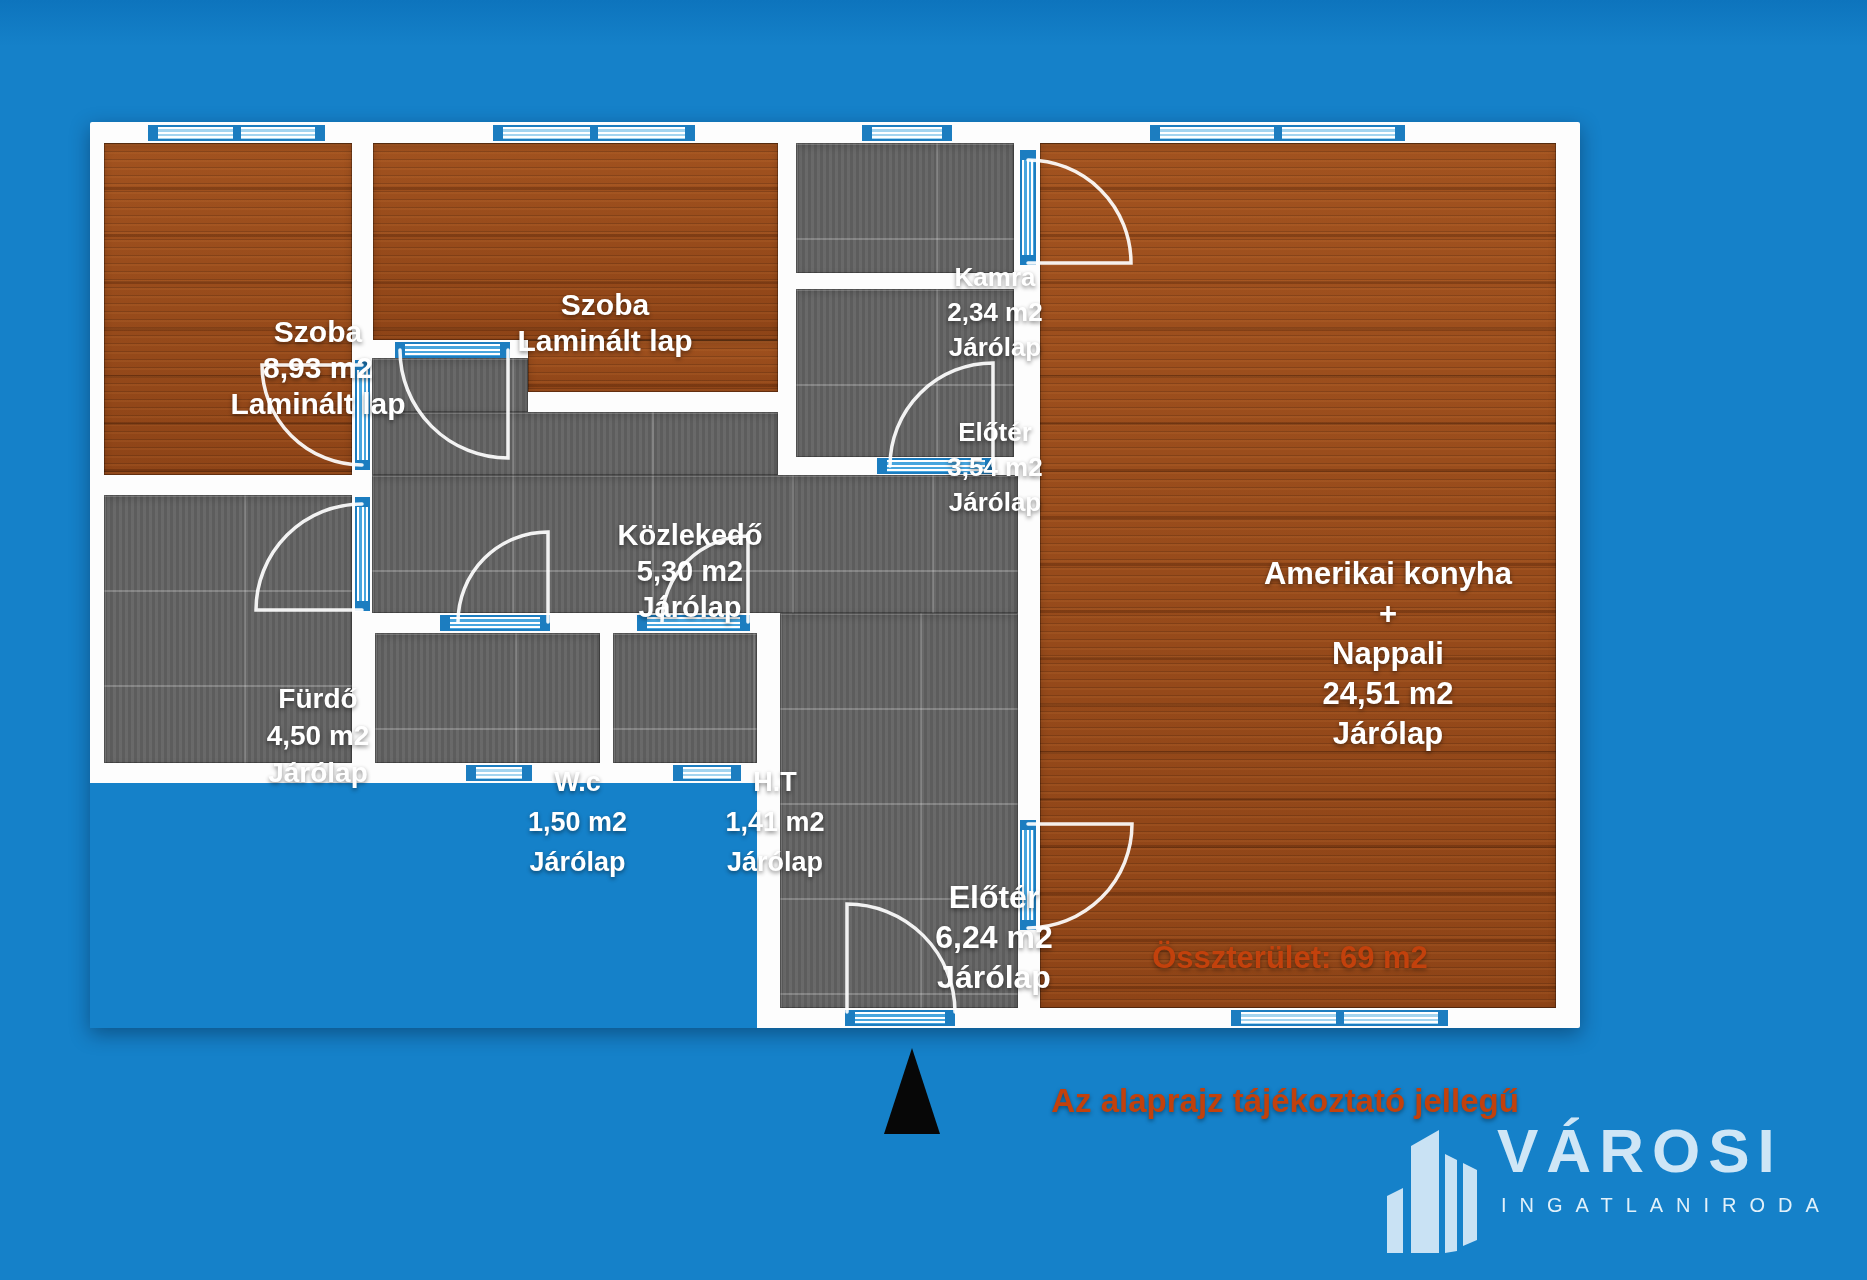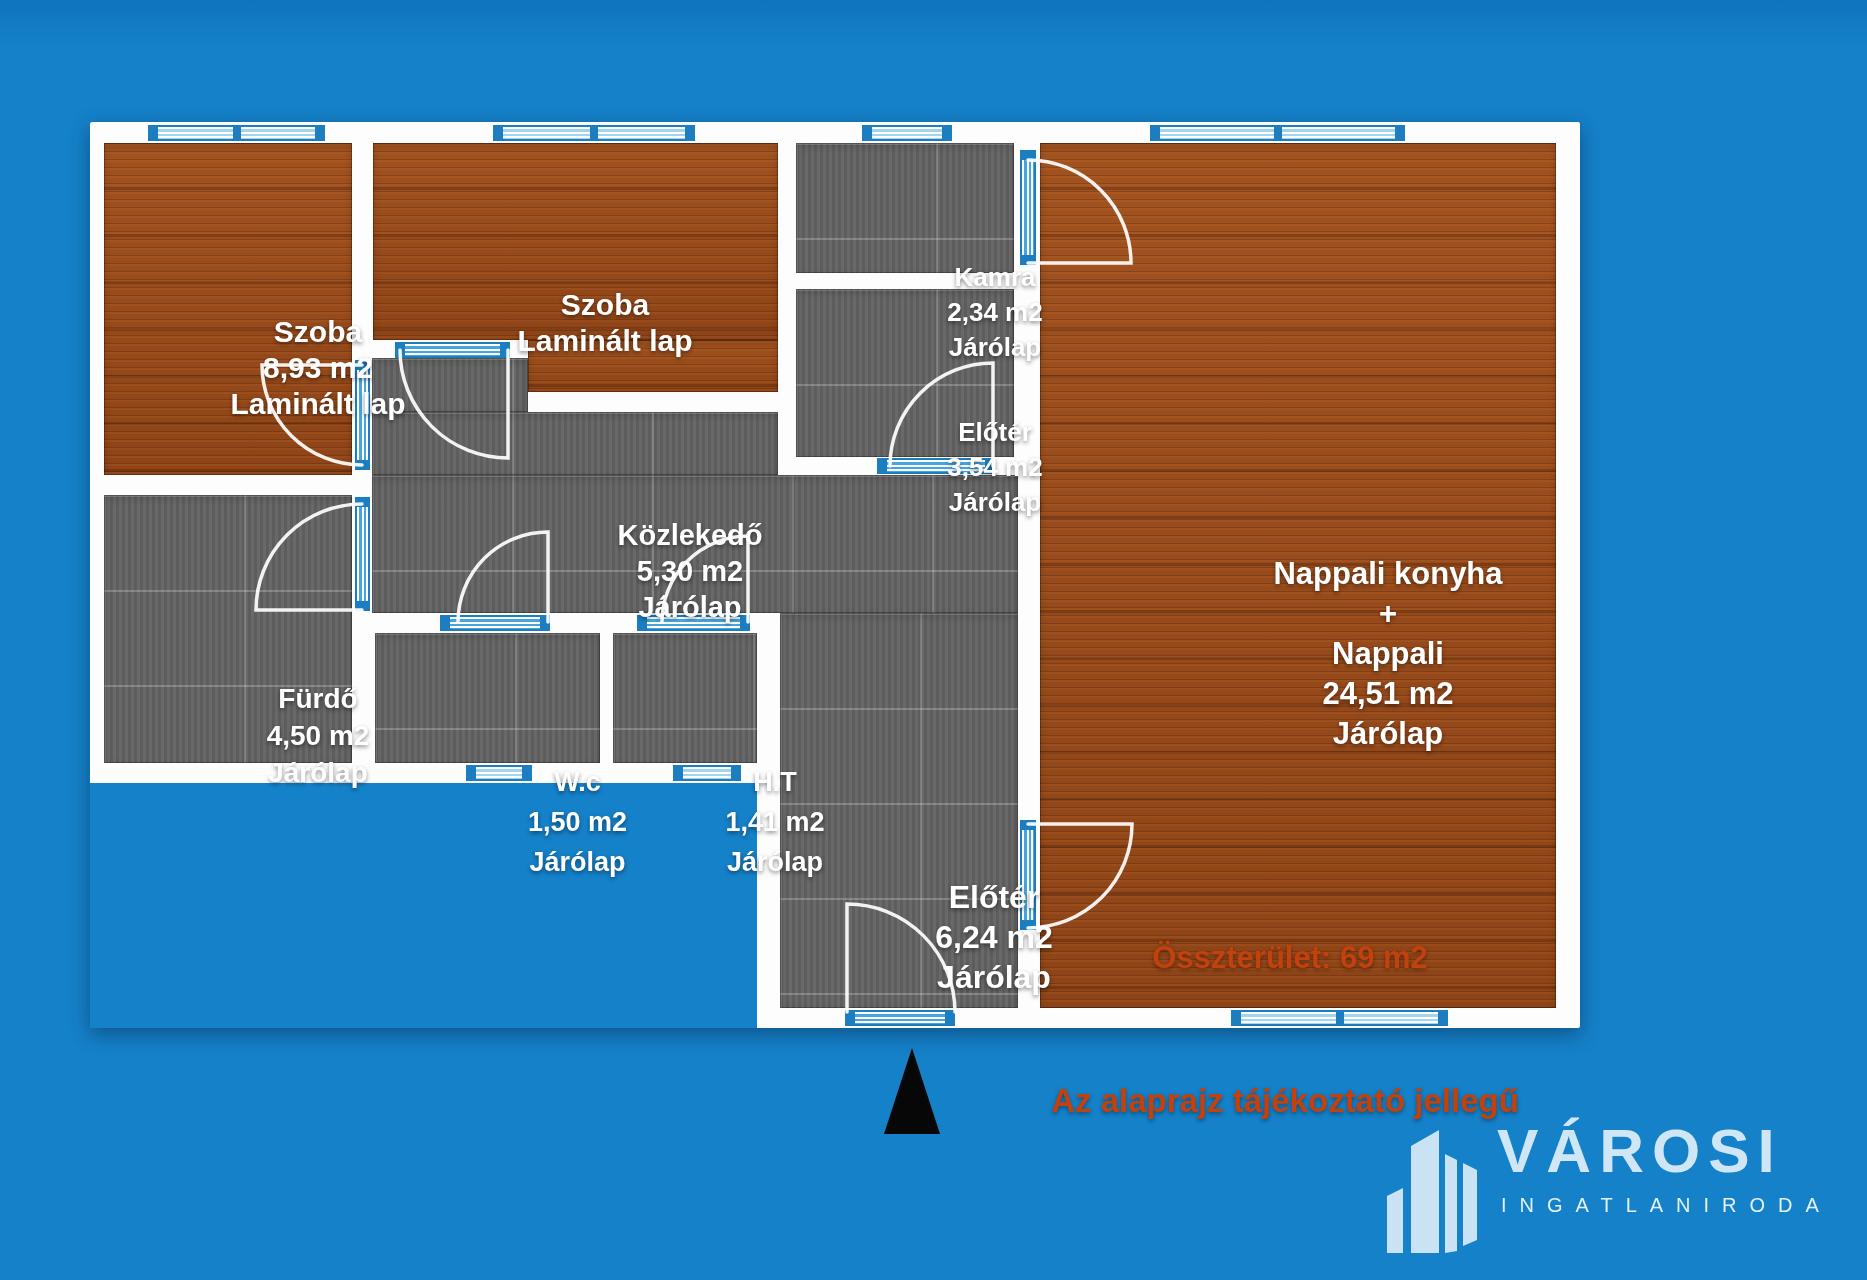--- a/index.html
+++ b/index.html
@@ -155,21 +155,21 @@
       <span>Kamra</span>
       <span>2,34 m2</span>
       <span>Járólap</span>
     </div>
     <div class="room-label lbl-tarolo">
       <span>Előtér</span>
       <span>3,54 m2</span>
       <span>Járólap</span>
     </div>
     <div class="room-label lbl-nappali">
-      <span>Nappali konyha</span>
+      <span>Amerikai konyha</span>
       <span>+</span>
       <span>Nappali</span>
       <span>24,51 m2</span>
       <span>Járólap</span>
     </div>
     <div class="room-label lbl-kozlekedo">
       <span>Közlekedő</span>
       <span>5,30 m2</span>
       <span>Járólap</span>
     </div>

